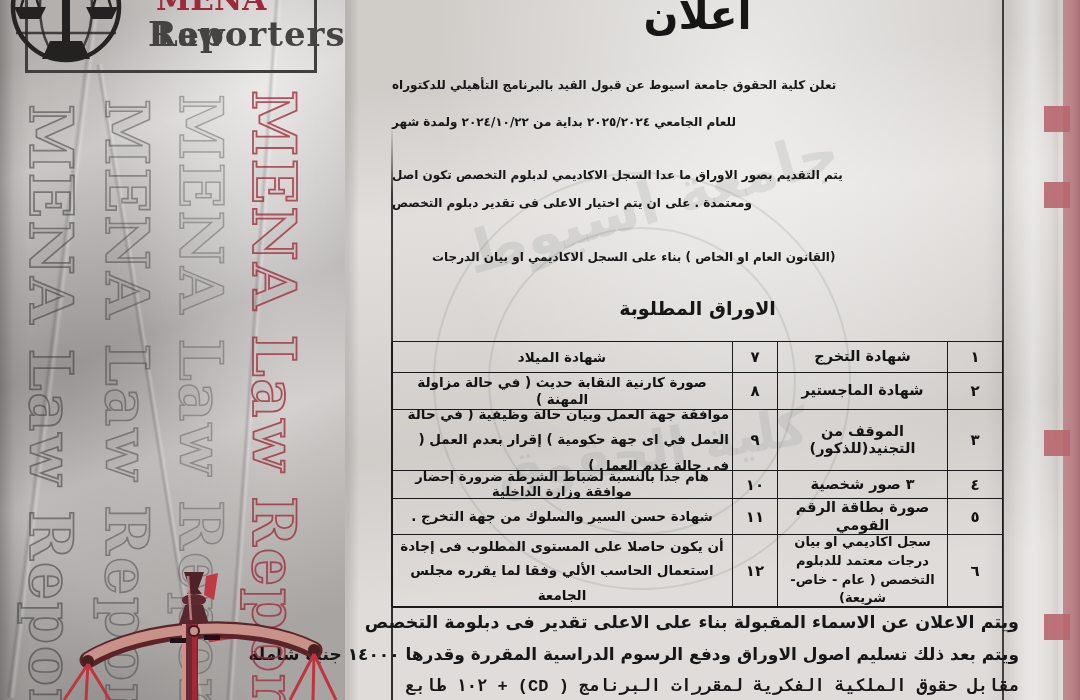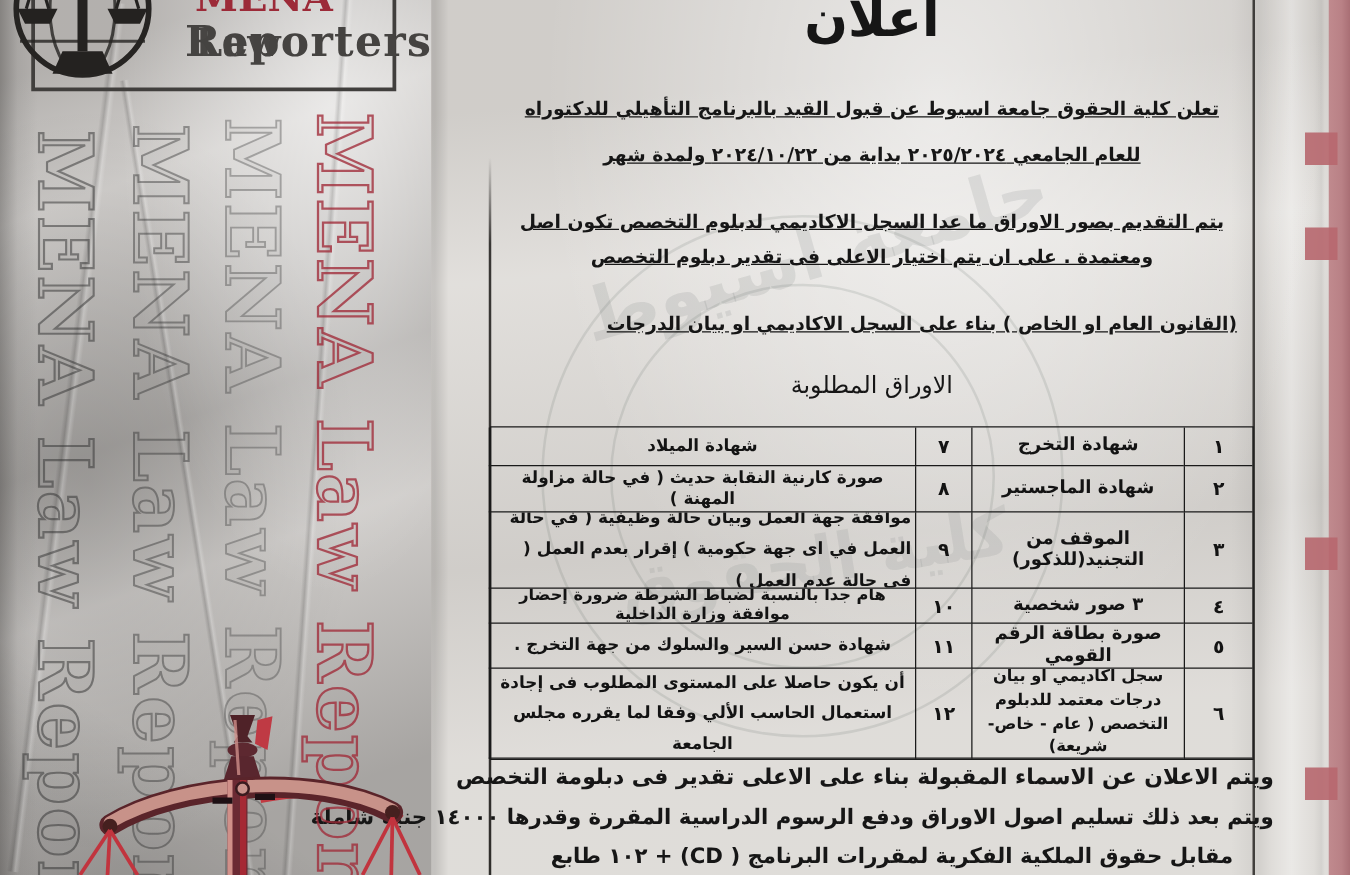--- a/index.html
+++ b/index.html
@@ -64,42 +64,42 @@
   .sc1{left:88px;top:172px;width:414px;height:414px;}
   .sc2{left:143px;top:227px;width:304px;height:304px;}
   .stamp-text{position:absolute;font-weight:700;color:rgba(92,102,97,.13);white-space:nowrap;direction:rtl;}
   .st1{left:115px;top:168px;font-size:58px;transform:rotate(-16deg);}
   .st2{left:150px;top:420px;font-size:52px;transform:rotate(-9deg);color:rgba(92,102,97,.11);}
 
   
   .content{position:absolute;left:47px;top:0;width:611px;height:564px;direction:rtl;color:#161616;}
   .doc-title{position:absolute;top:-9px;left:0;width:100%;text-align:center;
     font-size:41px;font-weight:700;letter-spacing:1px;}
-  .il{position:absolute;left:0;width:100%;text-align:center;font-size:15px;font-weight:700;white-space:nowrap;text-decoration:underline;}
+  .il{position:absolute;left:0;width:100%;text-align:left;font-size:12px;font-weight:700;white-space:nowrap;}
   .il0{top:78px;} .il1{top:115px;} .il2{top:168px;} .il3{top:196px;} .il4{top:250px;padding-left:40px;}
-  .req-heading{position:absolute;top:297px;left:0;width:100%;text-align:center;font-size:19px;font-weight:400;}
+  .req-heading{position:absolute;top:297px;left:0;width:100%;text-align:center;font-size:19px;font-weight:700;}
 
   .grid{position:absolute;top:341px;left:0;width:611px;height:267px;box-sizing:border-box;
     display:grid;grid-template-columns:55px 170px 45px 341px;
     grid-template-rows:31px 37px 61px 28px 36px 72px;
     border:1.6px solid #1a1a1a;direction:rtl;}
   .cell{border-left:1.2px solid #1a1a1a;border-bottom:1.2px solid #1a1a1a;box-sizing:border-box;
     display:flex;align-items:center;justify-content:center;text-align:center;
     padding:1px 3px;font-weight:700;color:#131313;font-size:15px;overflow:hidden;}
   .c-desc{font-size:13.5px;line-height:1.25;}
   .c-item{font-size:14.5px;line-height:1.2;}
   .rr2.c-desc{line-height:1.9;text-align:right;}
   .rr3.c-desc{font-size:13px;line-height:1.1;}
   .rr5.c-desc{line-height:1.8;}
   .rr5.c-item{font-size:13px;line-height:1.45;}
 
   .fl{position:absolute;left:16px;width:100%;text-align:center;font-weight:700;white-space:nowrap;}
   .fl0{top:612px;font-size:17.5px;}
   .fl1{top:644px;font-size:17px;}
-  .fl2{top:675px;font-size:17px;}
+  .fl2{top:675px;font-size:17px;font-family:Liberation Mono, monospace;}
 </style>
 </head>
 <body>
 
 <div class="screen">
 
   <div class="paper-left">
     <div class="crease c1"></div>
     <div class="crease c2"></div>
     <div class="crease c3"></div>

